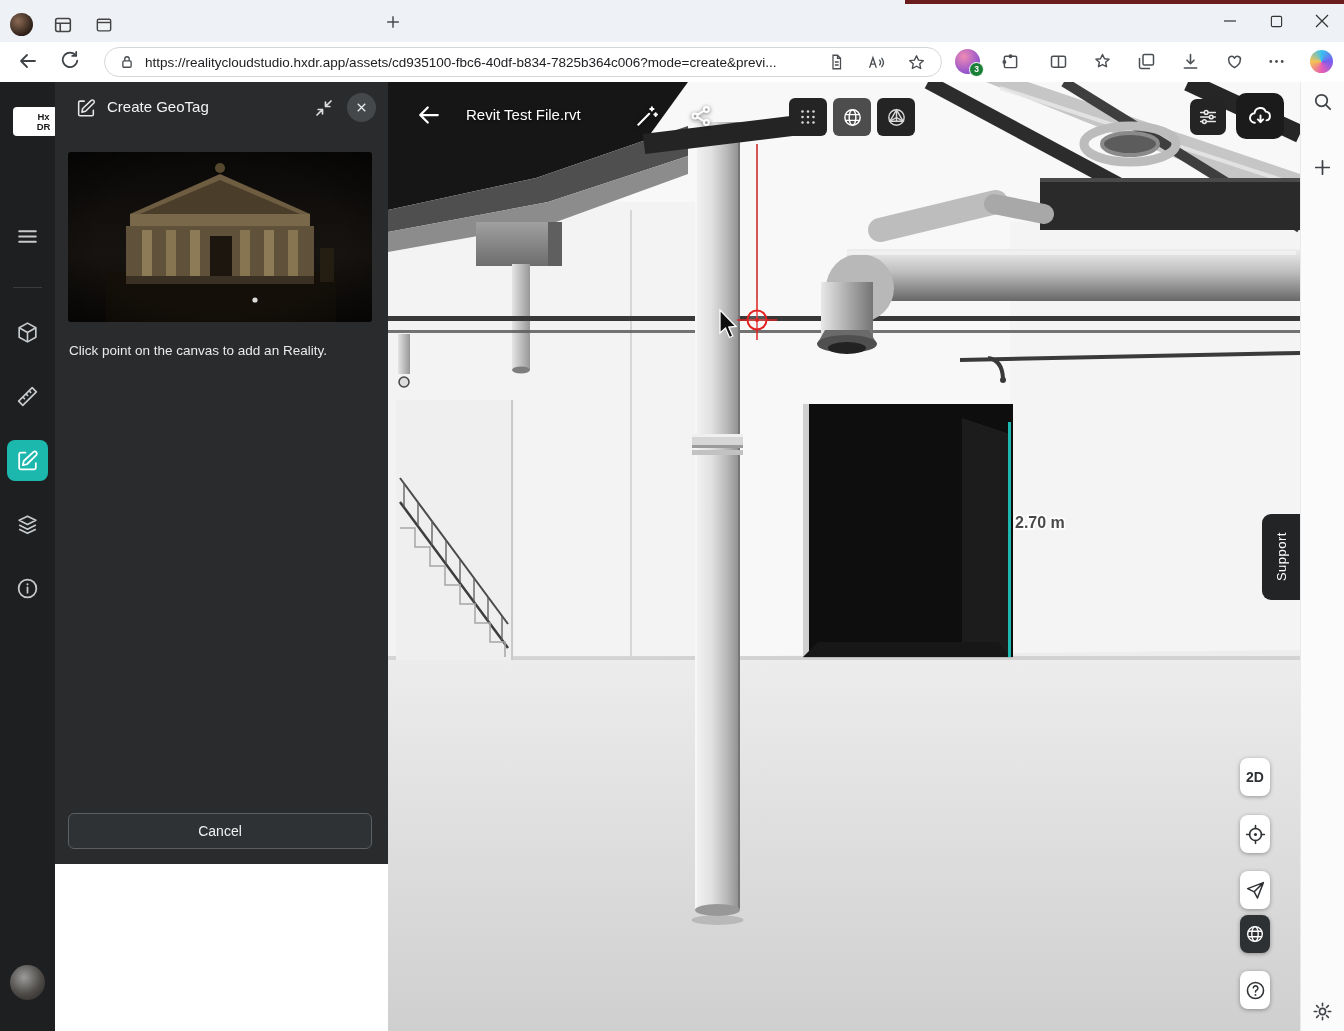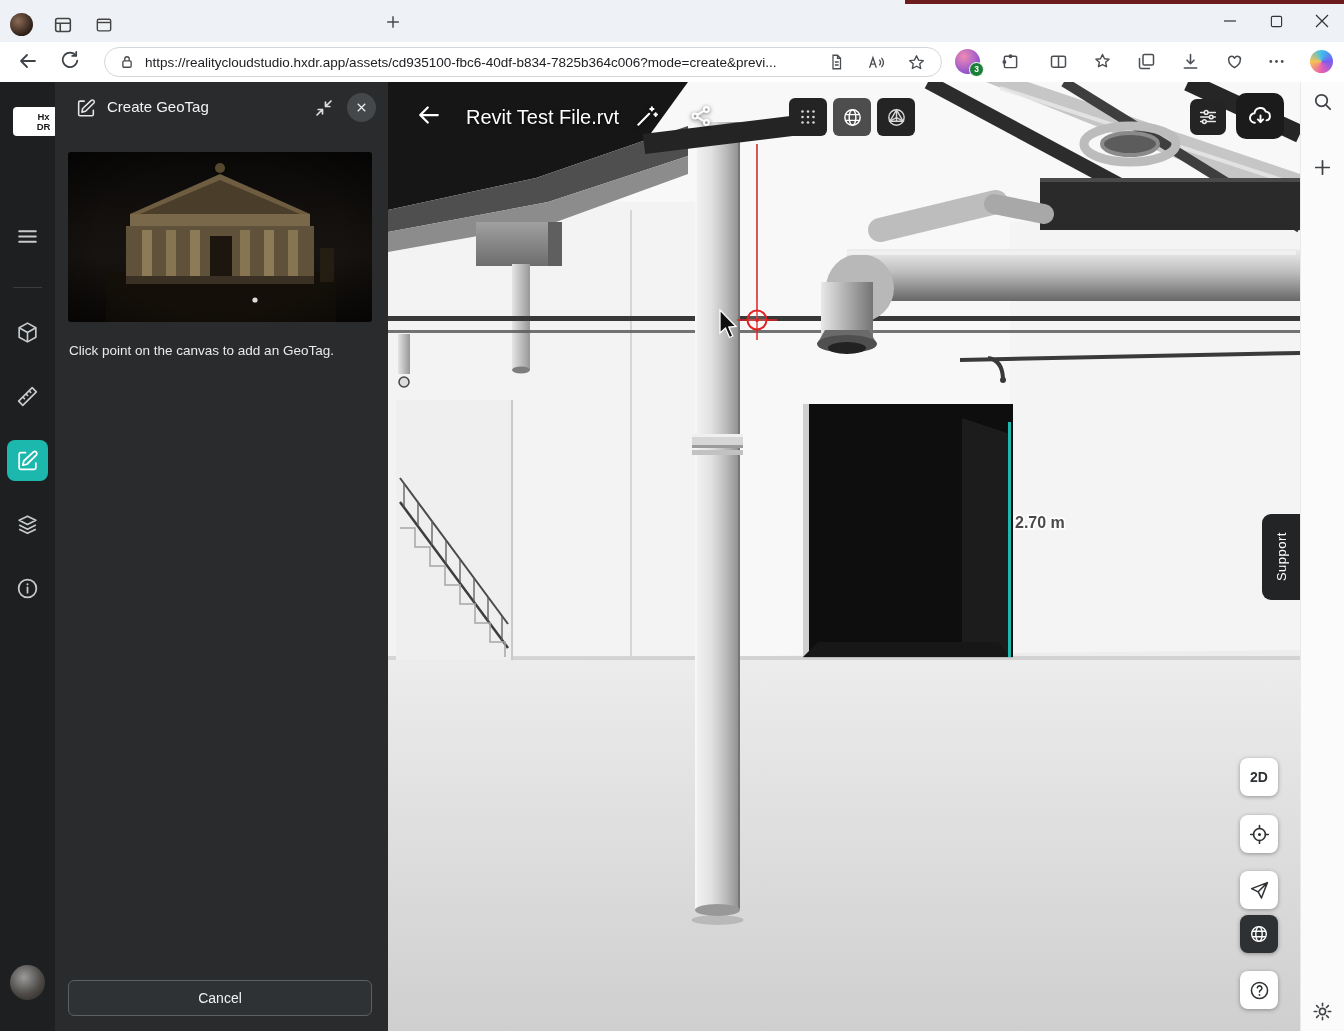--- a/index.html
+++ b/index.html
@@ -48,45 +48,45 @@
              display:flex;flex-direction:column;align-items:center;justify-content:center;
              font-size:9.5px;font-weight:bold;color:#17191b;line-height:10px;padding-left:16px;}
   .sb-icon{position:absolute;left:15px;width:25px;height:25px;color:#c7cacc;}
   .sb-divider{position:absolute;left:13px;top:205px;width:29px;height:1px;background:#3a3d3f;}
   .sb-active{position:absolute;left:7px;top:358px;width:41px;height:41px;border-radius:8px;background:#1cb8ae;}
   .sb-active .sb-icon{left:8px;top:8px;color:#fff;}
   .sb-avatar{position:absolute;left:10px;top:883px;width:35px;height:35px;border-radius:50%;
              background:radial-gradient(circle at 40% 35%,#9b9b9b,#4d4a47 55%,#26231f);}
 
   
-  .panel{position:absolute;left:55px;top:82px;width:333px;height:949px;background:#292b2d;}
+  .panel{position:absolute;left:55px;top:82px;width:333px;height:782px;background:#292b2d;}
   .panel-header{position:absolute;left:0;top:0;width:333px;height:52px;}
   .panel-edit-icon{position:absolute;left:20px;top:15px;width:22px;height:22px;color:#e4e6e7;}
   .panel-title{position:absolute;left:52px;top:16px;font-size:15px;color:#f2f3f3;font-weight:500;}
   .panel-collapse{position:absolute;left:257px;top:14px;width:24px;height:24px;color:#dcdede;}
   .panel-close{position:absolute;left:292px;top:11px;width:29px;height:29px;border-radius:50%;
                background:#45484a;color:#eceeee;display:flex;align-items:center;justify-content:center;}
   .thumb{position:absolute;left:13px;top:70px;width:304px;height:170px;border-radius:3px;overflow:hidden;}
   .panel-instruction{position:absolute;left:14px;top:261px;width:304px;font-size:13.5px;color:#e9eaea;}
   .cancel-btn{position:absolute;left:13px;bottom:15px;width:304px;height:36px;border-radius:6px;
               background:#2f3234;border:1px solid #5c6062;color:#f0f1f1;font-size:14px;cursor:pointer;}
 
   
   .viewer{position:absolute;left:388px;top:82px;width:912px;height:949px;background:#f6f6f6;overflow:hidden;}
   .scene{position:absolute;left:0;top:0;}
   .v-back{position:absolute;left:26px;top:18px;width:34px;height:34px;color:#fff;}
-  .v-title{position:absolute;left:78px;top:24px;font-size:20px;color:#fff;text-shadow:0 1px 3px rgba(0,0,0,.65);white-space:nowrap;}
+  .v-title{position:absolute;left:78px;top:24px;font-size:15px;color:#fff;text-shadow:0 1px 3px rgba(0,0,0,.65);white-space:nowrap;}
   .v-tool{position:absolute;top:21px;width:27px;height:27px;color:#fff;filter:drop-shadow(0 1px 2px rgba(0,0,0,.6));}
   .mode-btn{position:absolute;top:16px;width:38px;height:38px;border-radius:6px;border:none;
             display:flex;align-items:center;justify-content:center;color:#d8d8d8;cursor:pointer;padding:0;}
   .ctl-btn{position:absolute;border:none;border-radius:7px;display:flex;align-items:center;justify-content:center;cursor:pointer;padding:0;}
   .support-tab{position:absolute;right:0;top:432px;width:38px;height:86px;background:#222426;
                border-radius:9px 0 0 9px;display:flex;align-items:center;justify-content:center;cursor:pointer;border:none;}
   .support-txt{writing-mode:vertical-rl;transform:rotate(180deg);color:#fff;font-size:13px;letter-spacing:.5px;}
-  .side-btn{position:absolute;left:852px;width:38px;height:38px;border-radius:8px;background:#fff;border:none;
+  .side-btn{position:absolute;left:852px;width:30px;height:38px;border-radius:8px;background:#fff;border:none;
             box-shadow:0 1px 4px rgba(0,0,0,.35);display:flex;align-items:center;justify-content:center;
             color:#2e3133;cursor:pointer;padding:0;font-size:14px;font-weight:bold;}
   .side-btn.dark{background:#2e3133;color:#fff;}
 
   
   .edge-strip{position:absolute;right:0;top:82px;width:44px;height:949px;background:#fbfbfc;border-left:1px solid #e8eaec;box-sizing:border-box;}
   .strip-icon{position:absolute;left:10px;width:24px;height:24px;color:#3f4347;}
 </style>
 </head>
 <body>
@@ -316,21 +316,21 @@
         <rect x="196" y="78" width="10" height="46" fill="#8d7b57"></rect>
         <rect x="220" y="78" width="10" height="46" fill="#877552"></rect>
         <rect x="58" y="124" width="188" height="8" fill="#3a3023"></rect>
         <circle cx="152" cy="16" r="5" fill="#57492f"></circle>
         <rect x="252" y="96" width="14" height="34" fill="#241d12"></rect>
         <circle cx="187" cy="148" r="2.6" fill="rgba(255,255,255,.85)"></circle>
         <rect width="304" height="170" fill="url(#vig)"></rect>
       </svg>
     </div>
 
-    <div class="panel-instruction">Click point on the canvas to add an GeoTag.</div>
+    <div class="panel-instruction">Click point on the canvas to add an Reality.</div>
     <button class="cancel-btn">Cancel</button>
   </div>
 
   <div class="viewer">
     <svg class="scene" width="912" height="949" viewBox="0 0 912 949">
       <defs>
         <linearGradient id="gFloor" x1="0" y1="0" x2="0" y2="1">
           <stop offset="0" stop-color="#ededed"></stop>
             <stop offset="1" stop-color="#cfcfcf"></stop>
         </linearGradient>

